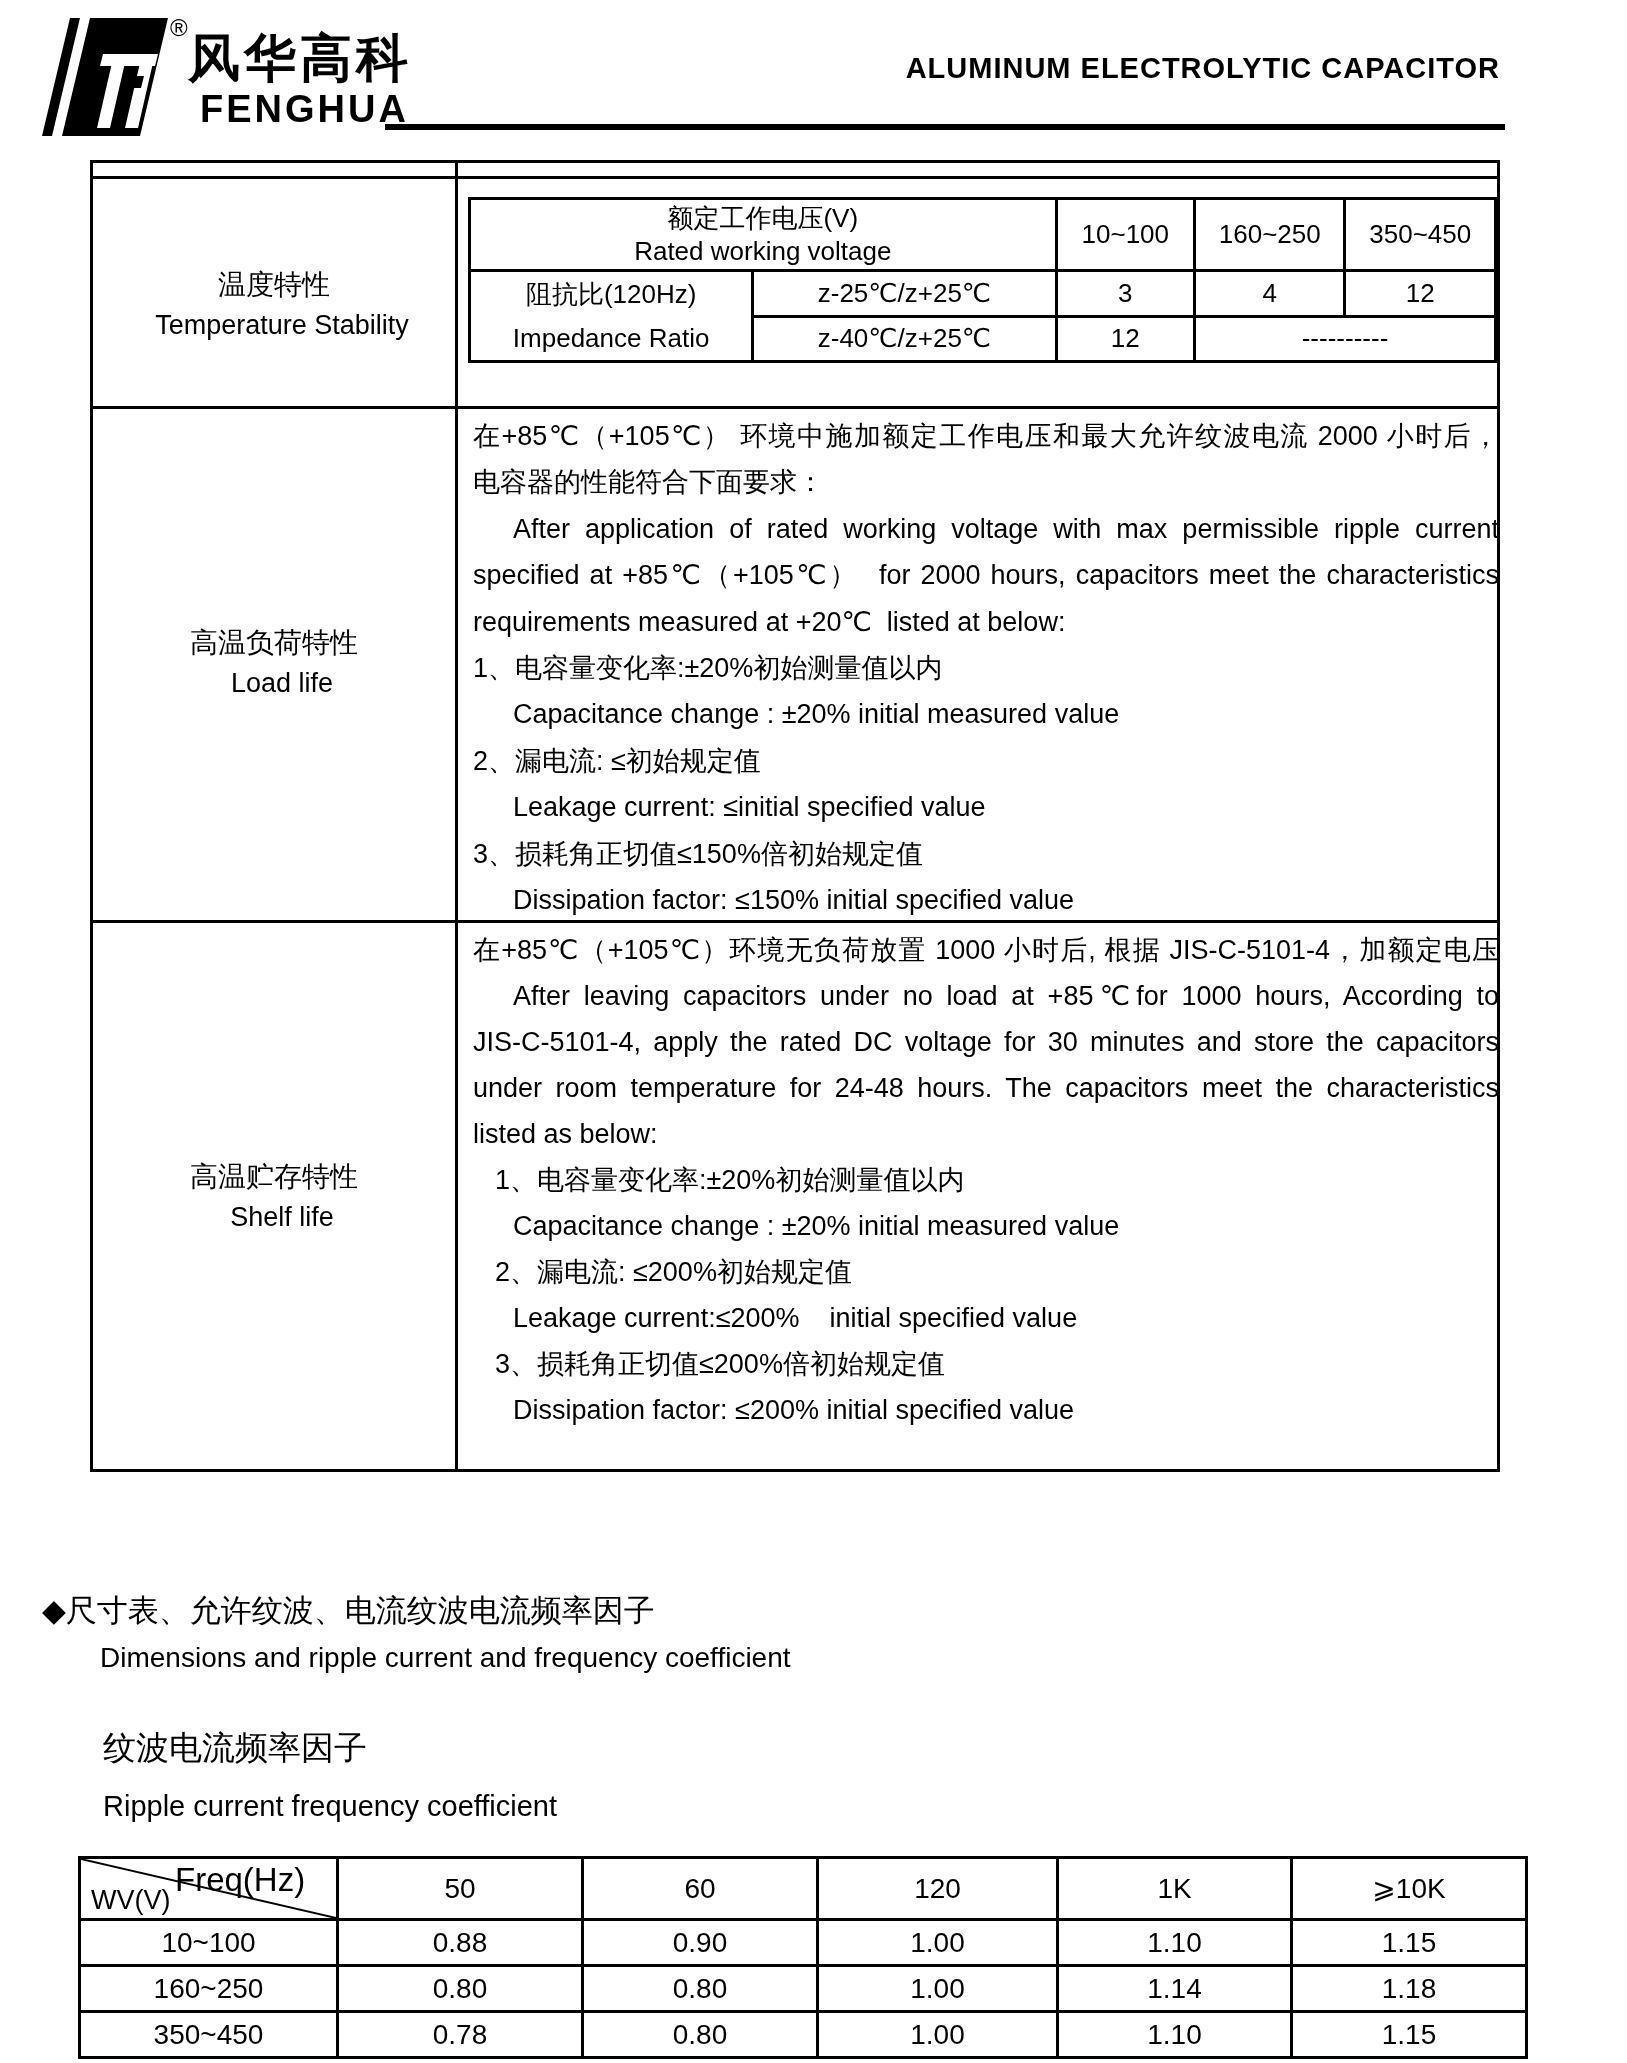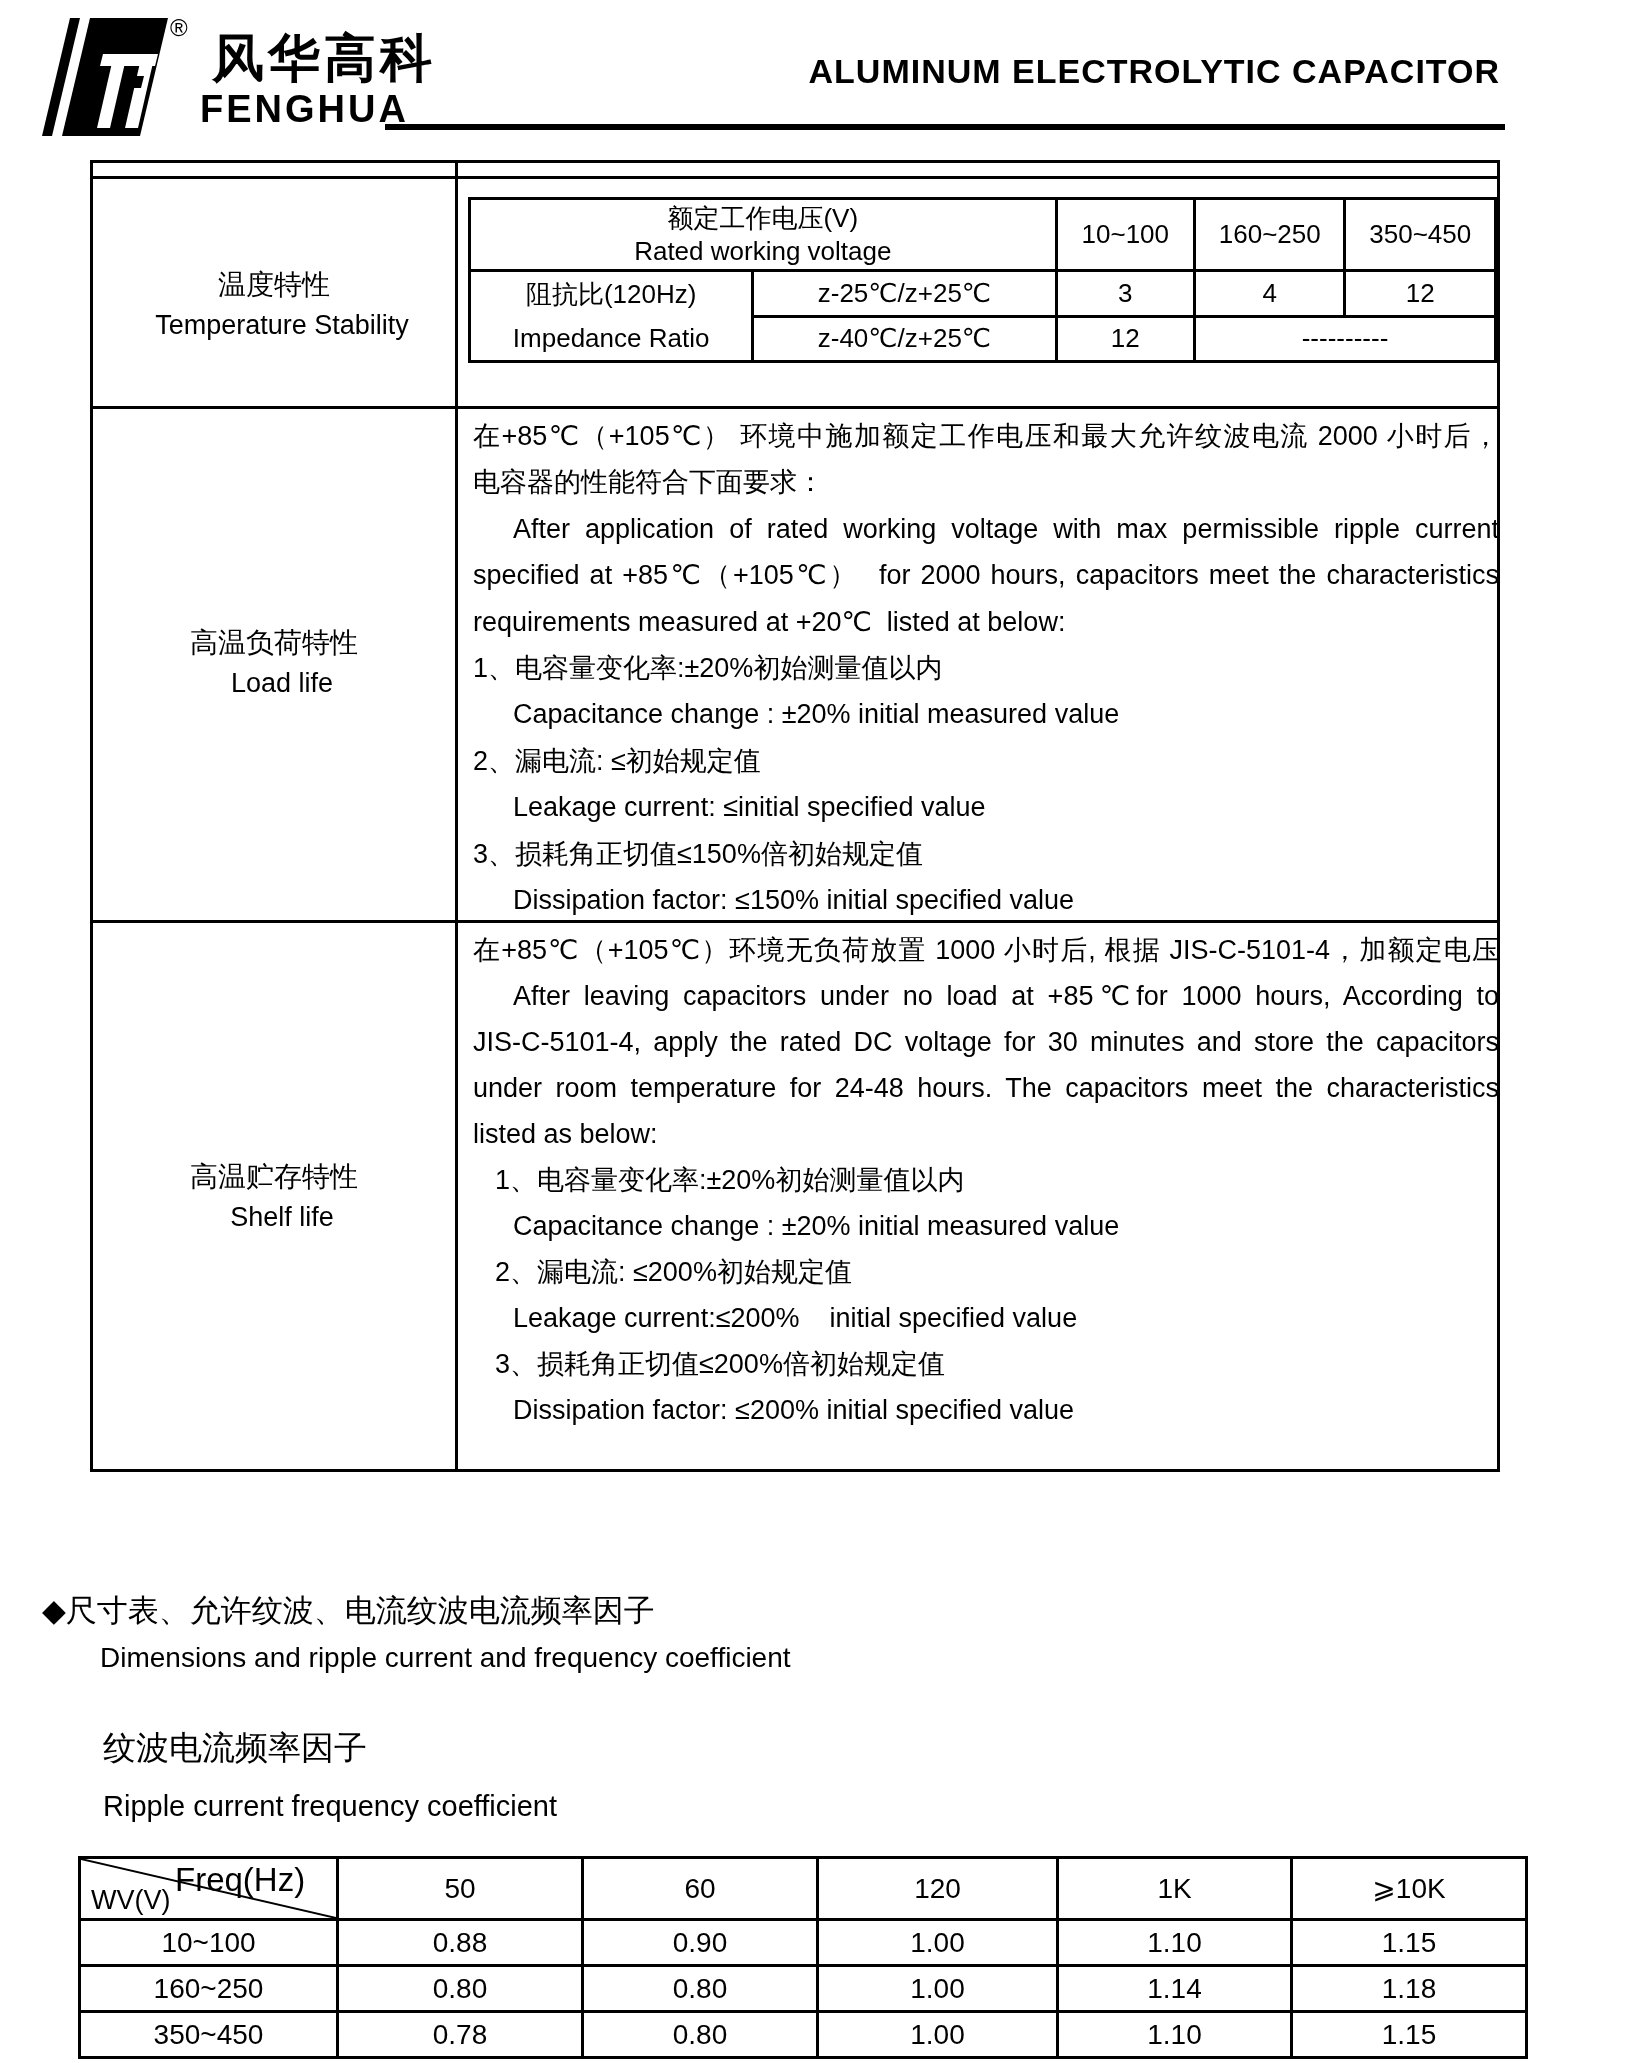--- a/index.html
+++ b/index.html
@@ -2,23 +2,23 @@
 <html><head>
 <meta charset="utf-8">
 <style>
   * { box-sizing: border-box; margin: 0; padding: 0; }
   body { background: #888; font-family: "Liberation Sans", "DejaVu Sans", sans-serif; color: #000; }
   .page { position: relative; width: 1627px; height: 2063px; background: #fff; overflow: hidden; margin: 0 auto; }
 
   
   .logo-mark { position: absolute; left: 40px; top: 16px; width: 132px; height: 122px; }
   .reg-mark { position: absolute; left: 170px; top: 14px; font-size: 24px; }
-  .brand-cn { position: absolute; left: 212px; top: 24px; font-size: 52px; font-weight: 900; letter-spacing: 4px; }
+  .brand-cn { position: absolute; left: 188px; top: 24px; font-size: 52px; font-weight: 900; letter-spacing: 4px; }
   .brand-en { position: absolute; left: 200px; top: 88px; font-size: 38px; font-weight: 700; letter-spacing: 3px; }
-  .doc-title { position: absolute; right: 127px; top: 52px; font-size: 34px; font-weight: 700; letter-spacing: 1px; }
+  .doc-title { position: absolute; right: 127px; top: 52px; font-size: 29px; font-weight: 700; letter-spacing: 1px; }
   .title-rule { position: absolute; left: 385px; top: 124px; width: 1120px; height: 6px; background: #000; }
 
   
   .char-table { position: absolute; left: 90px; top: 160px; width: 1410px; height: 1312px; border: 3px solid #000; }
   .char-table .top-sliver { position: absolute; left: 0; top: 13px; width: 100%; height: 3px; background: #000; }
   .char-table .col-div { position: absolute; left: 362px; top: 0; width: 3px; height: 100%; background: #000; }
   .char-table .row-div1 { position: absolute; left: 0; top: 243px; width: 100%; height: 3px; background: #000; }
   .char-table .row-div2 { position: absolute; left: 0; top: 757px; width: 100%; height: 3px; background: #000; }
 
   .row-label { position: absolute; left: 0; width: 362px; text-align: center; font-size: 28px; line-height: 40px; }

